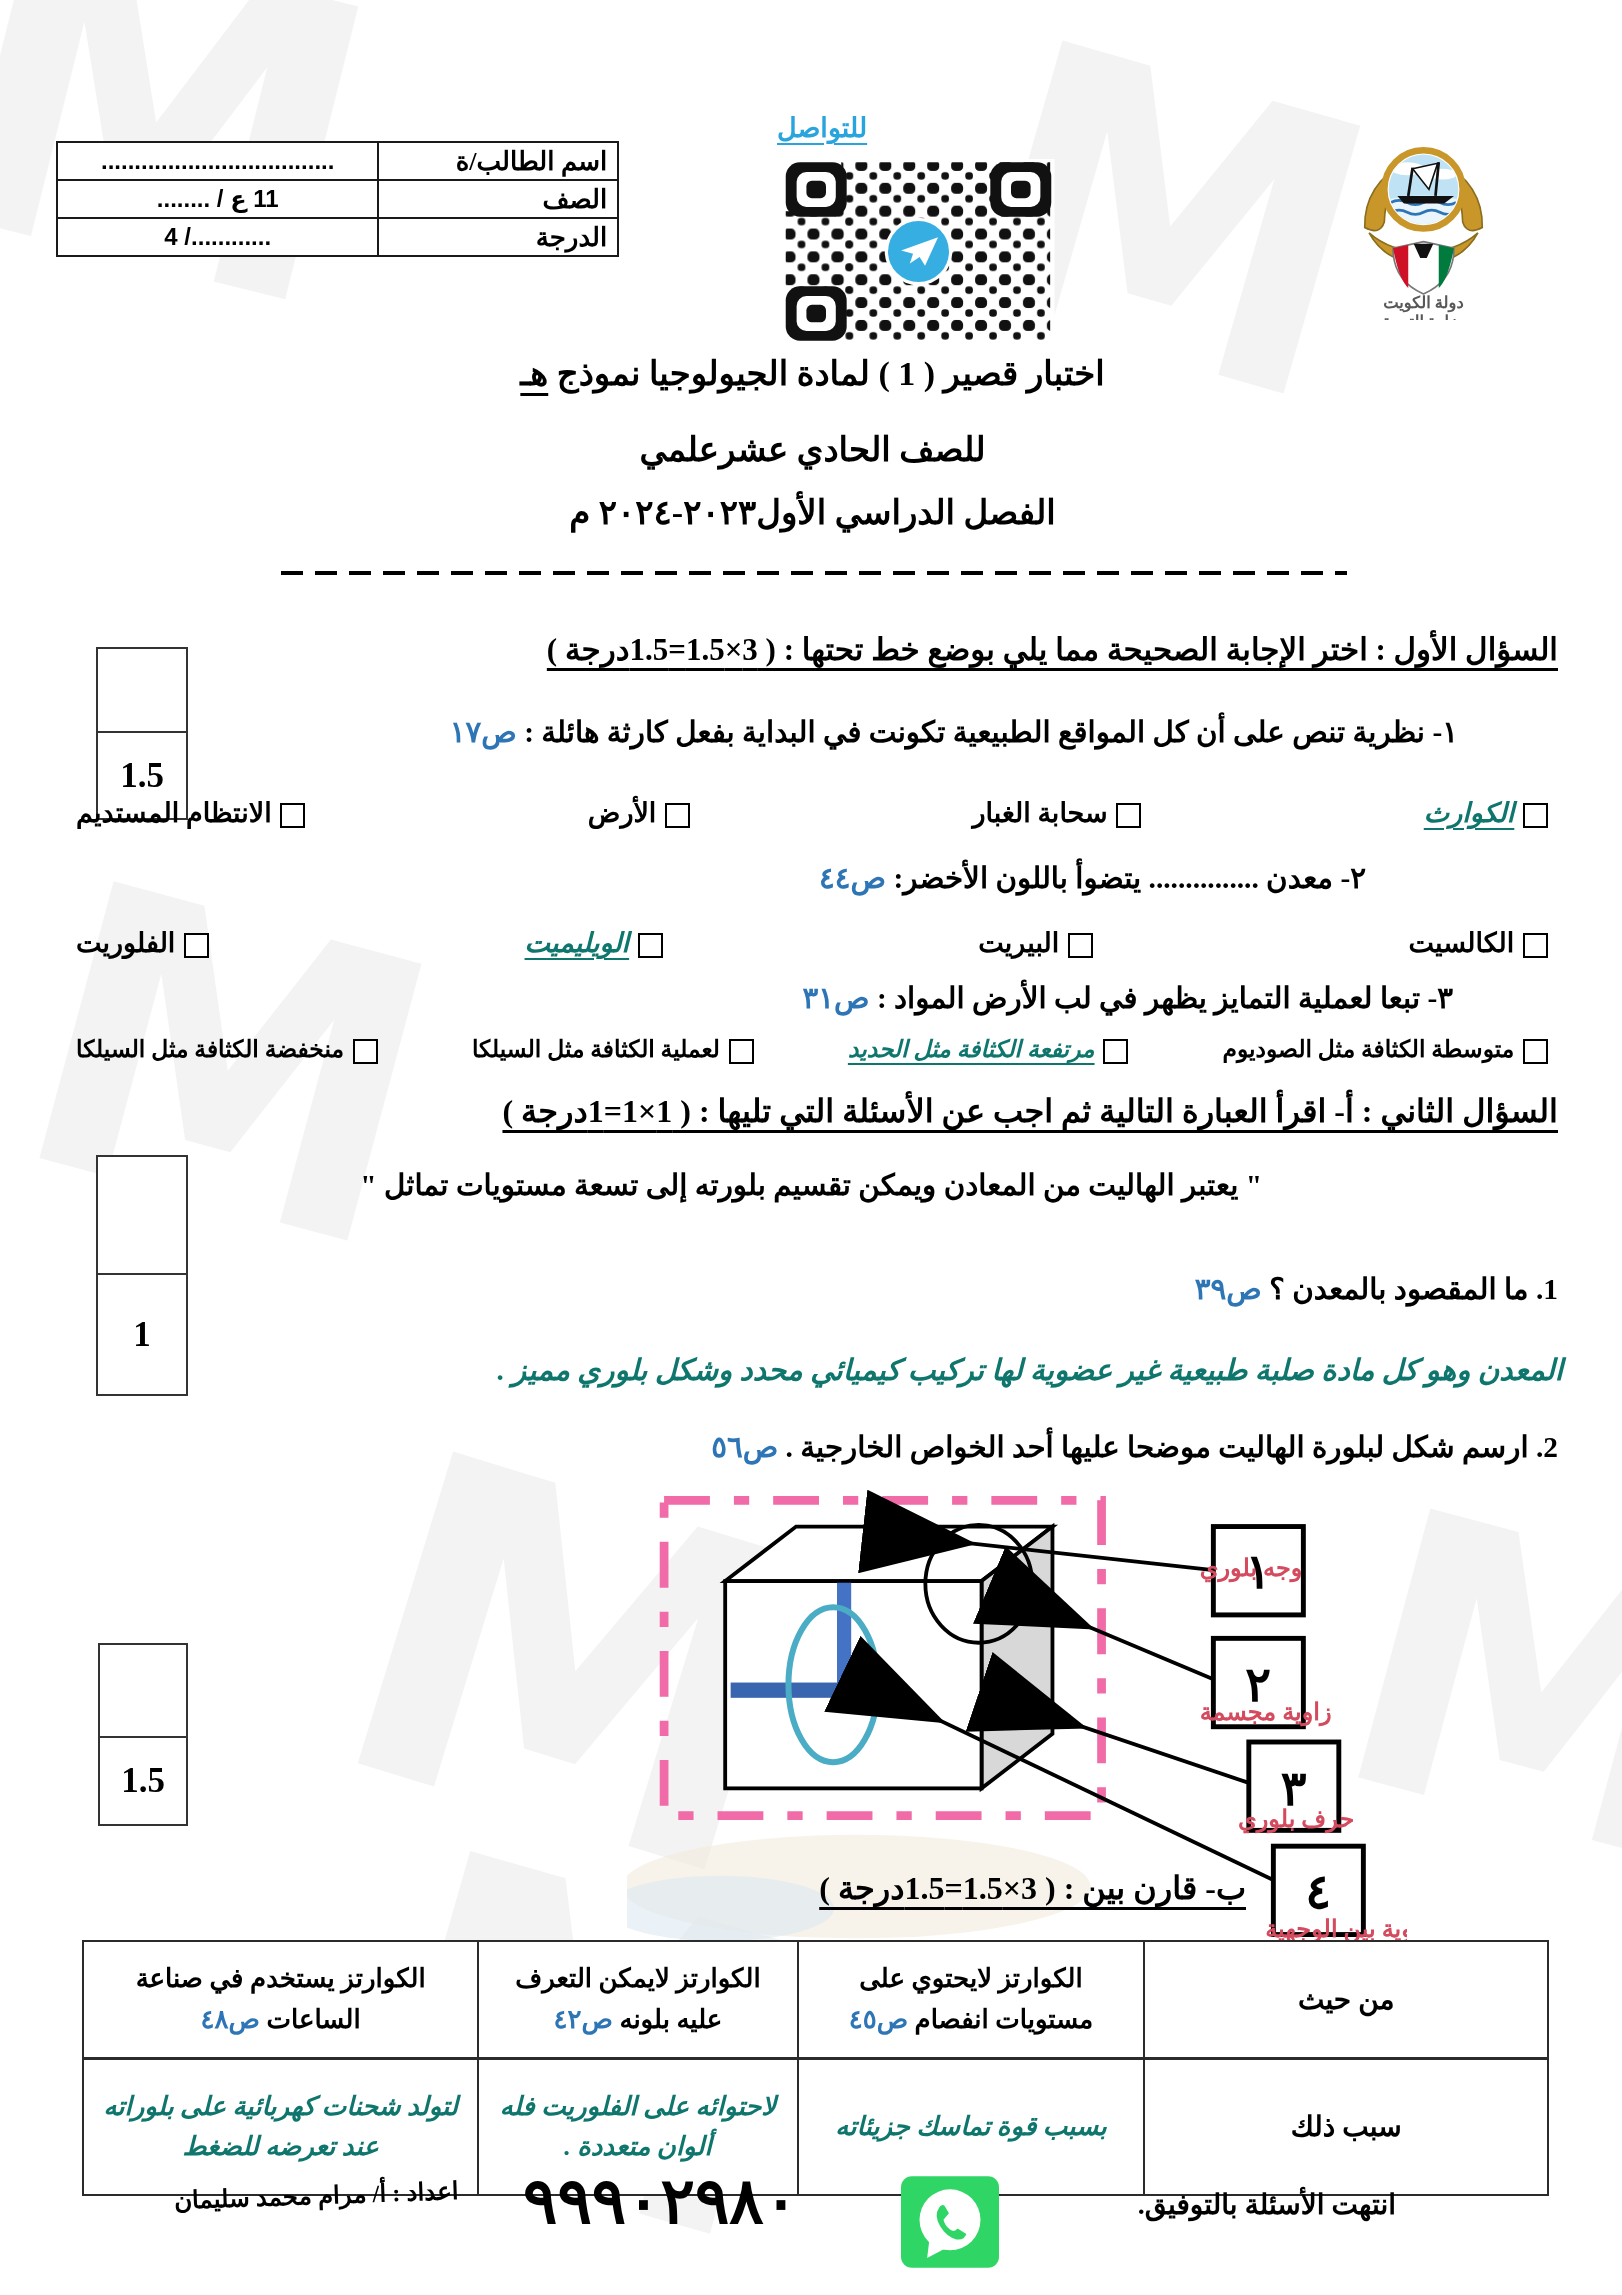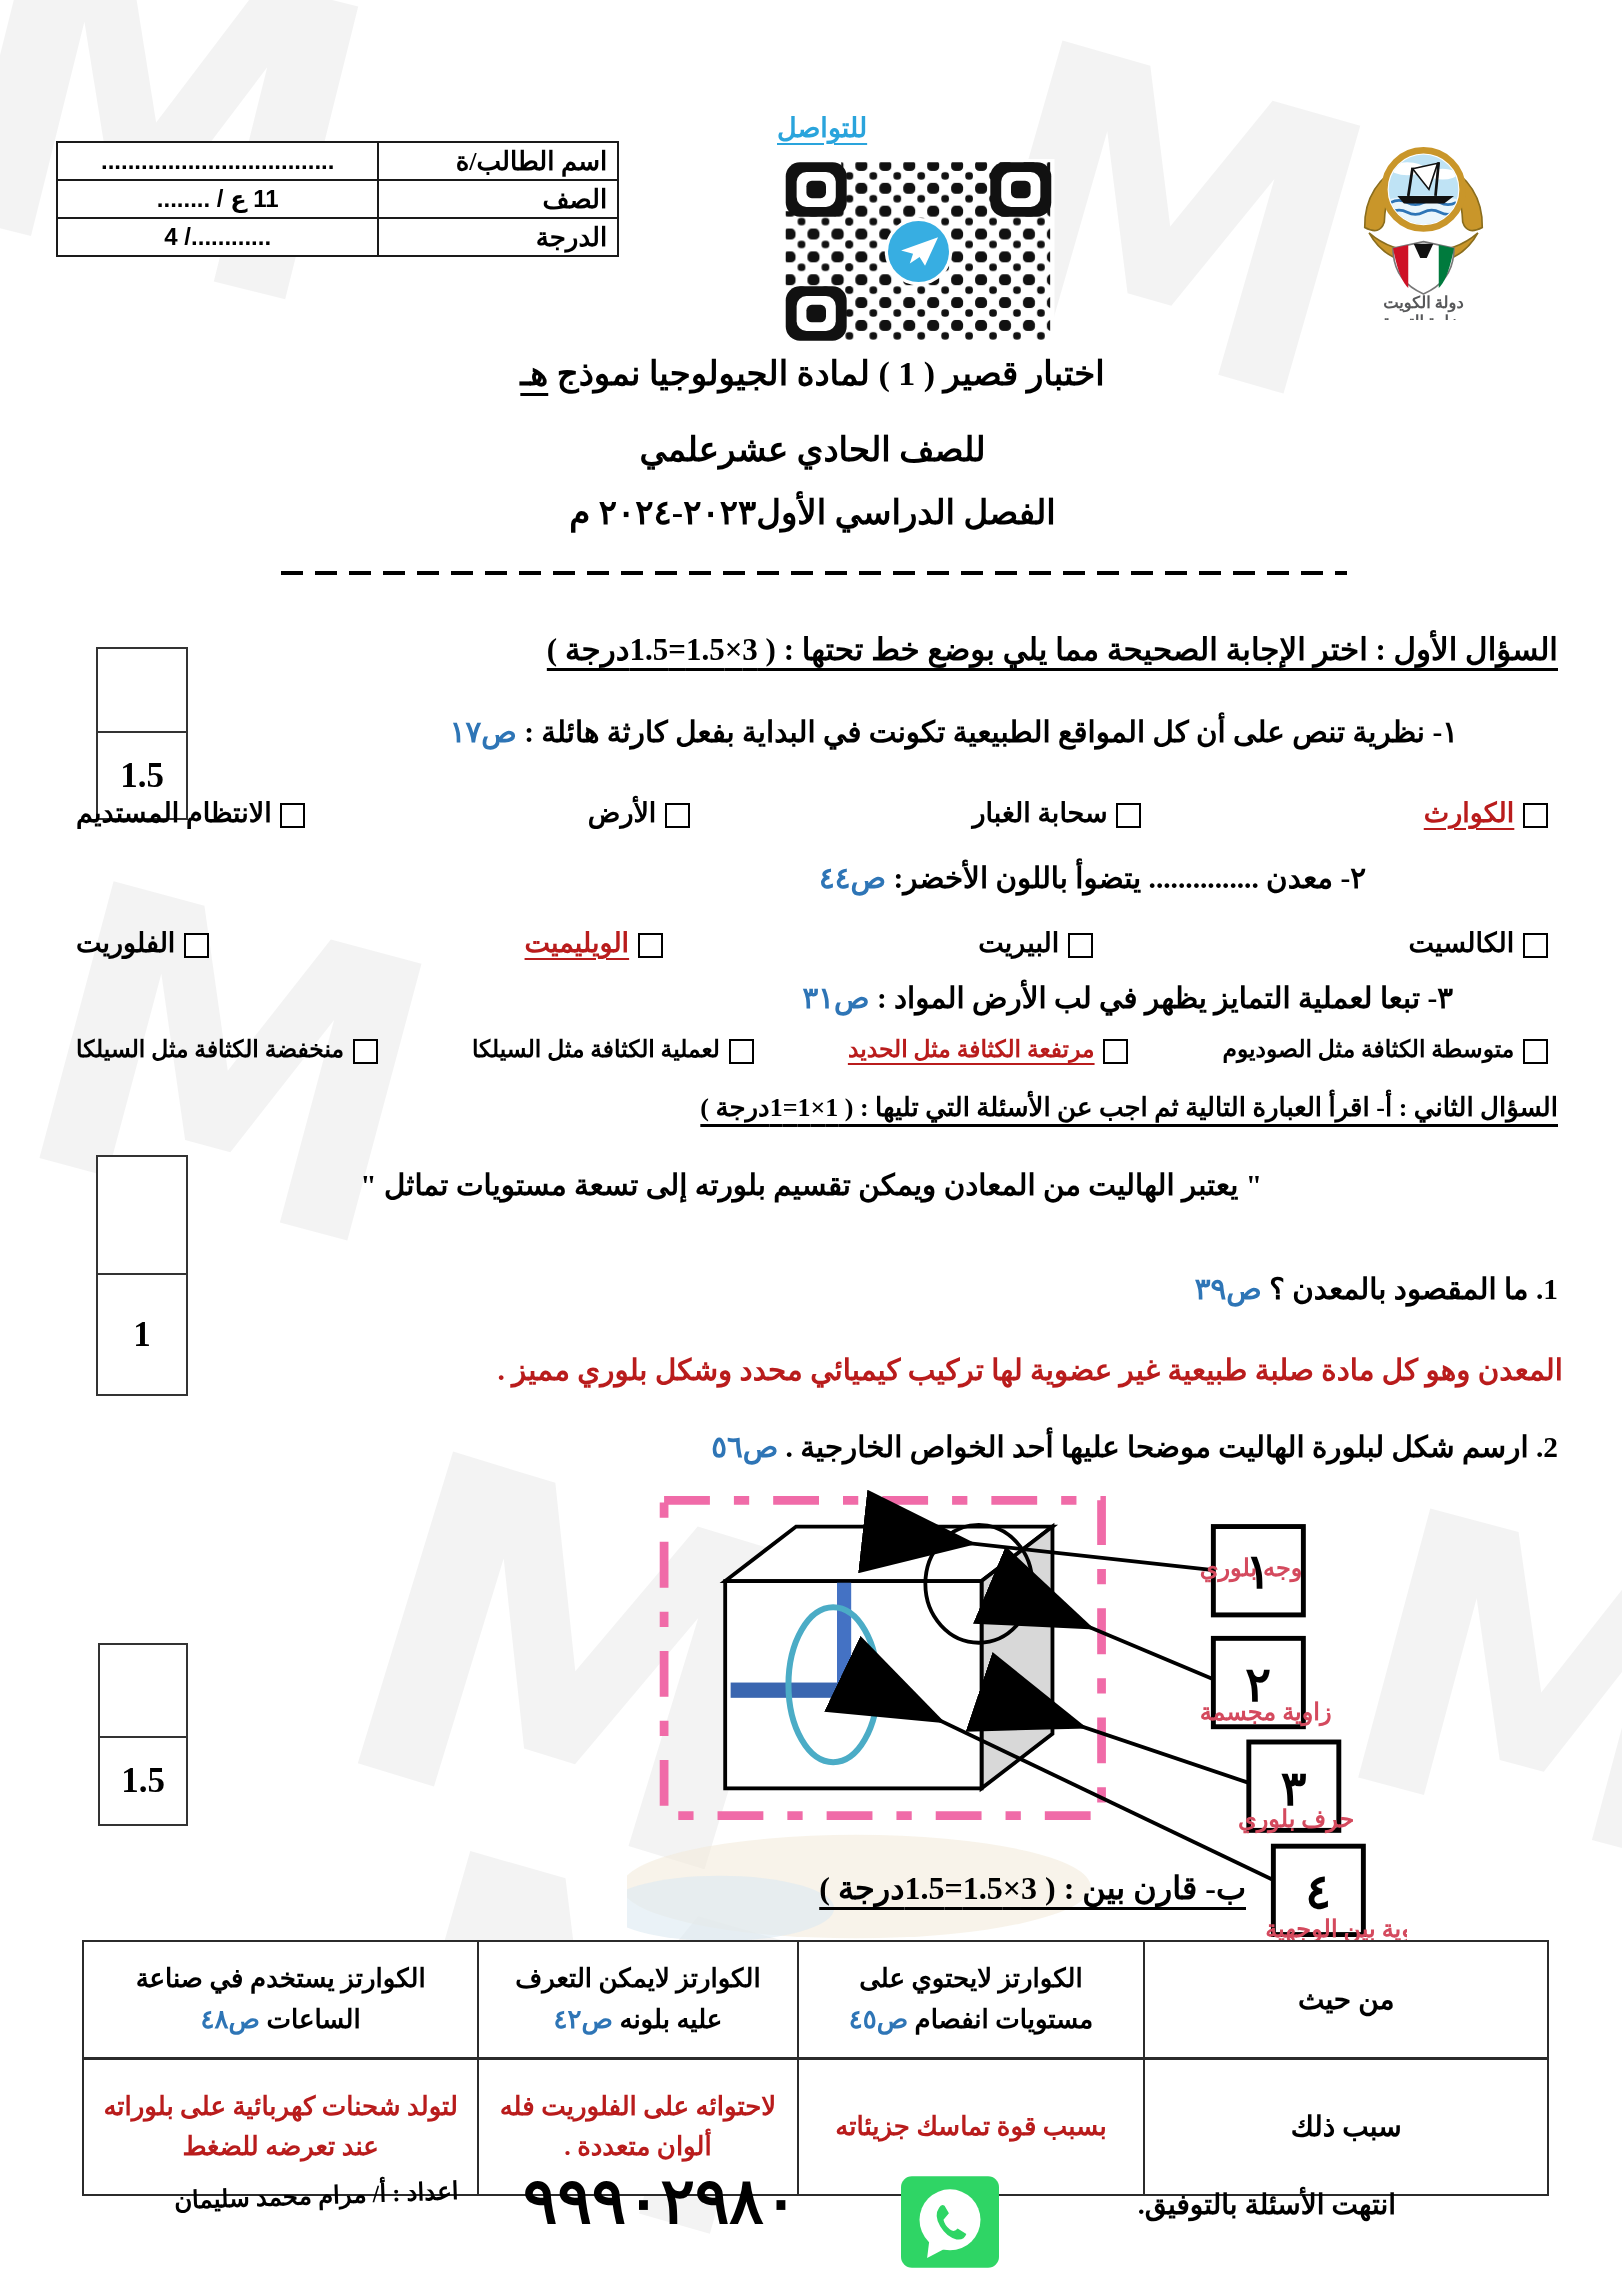--- a/index.html
+++ b/index.html
@@ -5,21 +5,21 @@
   html,body{margin:0;padding:0;background:#888;}
   .page{
     position:relative;width:1622px;height:2295px;background:#fff;
     font-family:"Liberation Serif","DejaVu Serif",serif;font-weight:bold;color:#000;
     direction:rtl;overflow:hidden;margin:0 auto;
   }
   .abs{position:absolute;}
   .wm{position:absolute;font-family:"DejaVu Sans",sans-serif;font-weight:bold;
       color:rgba(90,90,90,0.07);pointer-events:none;line-height:1;}
   .ref{color:#2e75b6;}
-  .red{color:#b91c1c;}
+  .red{color:#0f766e;font-style:italic;}
   .u{ text-decoration:underline;text-decoration-thickness:2.7px;text-underline-offset:7.6px;}
   .ru{text-decoration:underline;text-decoration-thickness:2.2px;text-underline-offset:5.5px;}
 
   
   .stu{left:56px;top:141px;width:563px;border-collapse:collapse;}
   .stu td{border:2.2px solid #1a1a1a;height:36px;font-size:26px;padding:0 9.8px;background:#fff;}
   .stu td.lbl{width:218px;text-align:right;}
   .stu td.val{text-align:center;font-family:"Liberation Sans","DejaVu Sans",sans-serif;font-size:24px;}
 
   
@@ -198,21 +198,21 @@
   </div>
 
   <div class="abs q" style="right:169px;top:981px;"><span>٣- تبعا لعملية التمايز يظهر في لب الأرض المواد : </span><span class="ref">ص٣١</span></div>
   <div class="abs opts small" style="top:1035px;">
     <span class="opt"><span class="cb"></span><span>متوسطة الكثافة مثل الصوديوم</span></span>
     <span class="opt"><span class="cb"></span><span class="red ru">مرتفعة الكثافة مثل الحديد</span></span>
     <span class="opt"><span class="cb"></span><span>لعملية الكثافة مثل السيلكا</span></span>
     <span class="opt"><span class="cb"></span><span>منخفضة الكثافة مثل السيلكا</span></span>
   </div>
 
-  <div class="abs s1h u" style="top:1092px;font-size:26px;">السؤال الثاني : أ- اقرأ العبارة التالية ثم اجب عن الأسئلة التي تليها : ( 1×1=1درجة )</div>
+  <div class="abs s1h u" style="top:1092px;font-size:32px;">السؤال الثاني : أ- اقرأ العبارة التالية ثم اجب عن الأسئلة التي تليها : ( 1×1=1درجة )</div>
 
   <div class="abs score" style="left:96px;top:1155px;width:88px;">
     <div class="a" style="height:116px;"></div>
     <div class="b" style="height:119px;">1</div>
   </div>
 
   <div class="abs q quote">" يعتبر الهاليت من المعادن ويمكن تقسيم بلورته إلى تسعة مستويات تماثل "</div>
   <div class="abs q" style="right:64px;top:1272px;"><span>1. ما المقصود بالمعدن ؟ </span><span class="ref">ص٣٩</span></div>
   <div class="abs q red ans1">المعدن وهو كل مادة صلبة طبيعية غير عضوية لها تركيب كيميائي محدد وشكل بلوري مميز .</div>
   <div class="abs q" style="right:64px;top:1430px;"><span>2. ارسم شكل لبلورة الهاليت موضحا عليها أحد الخواص الخارجية . </span><span class="ref">ص٥٦</span></div>

